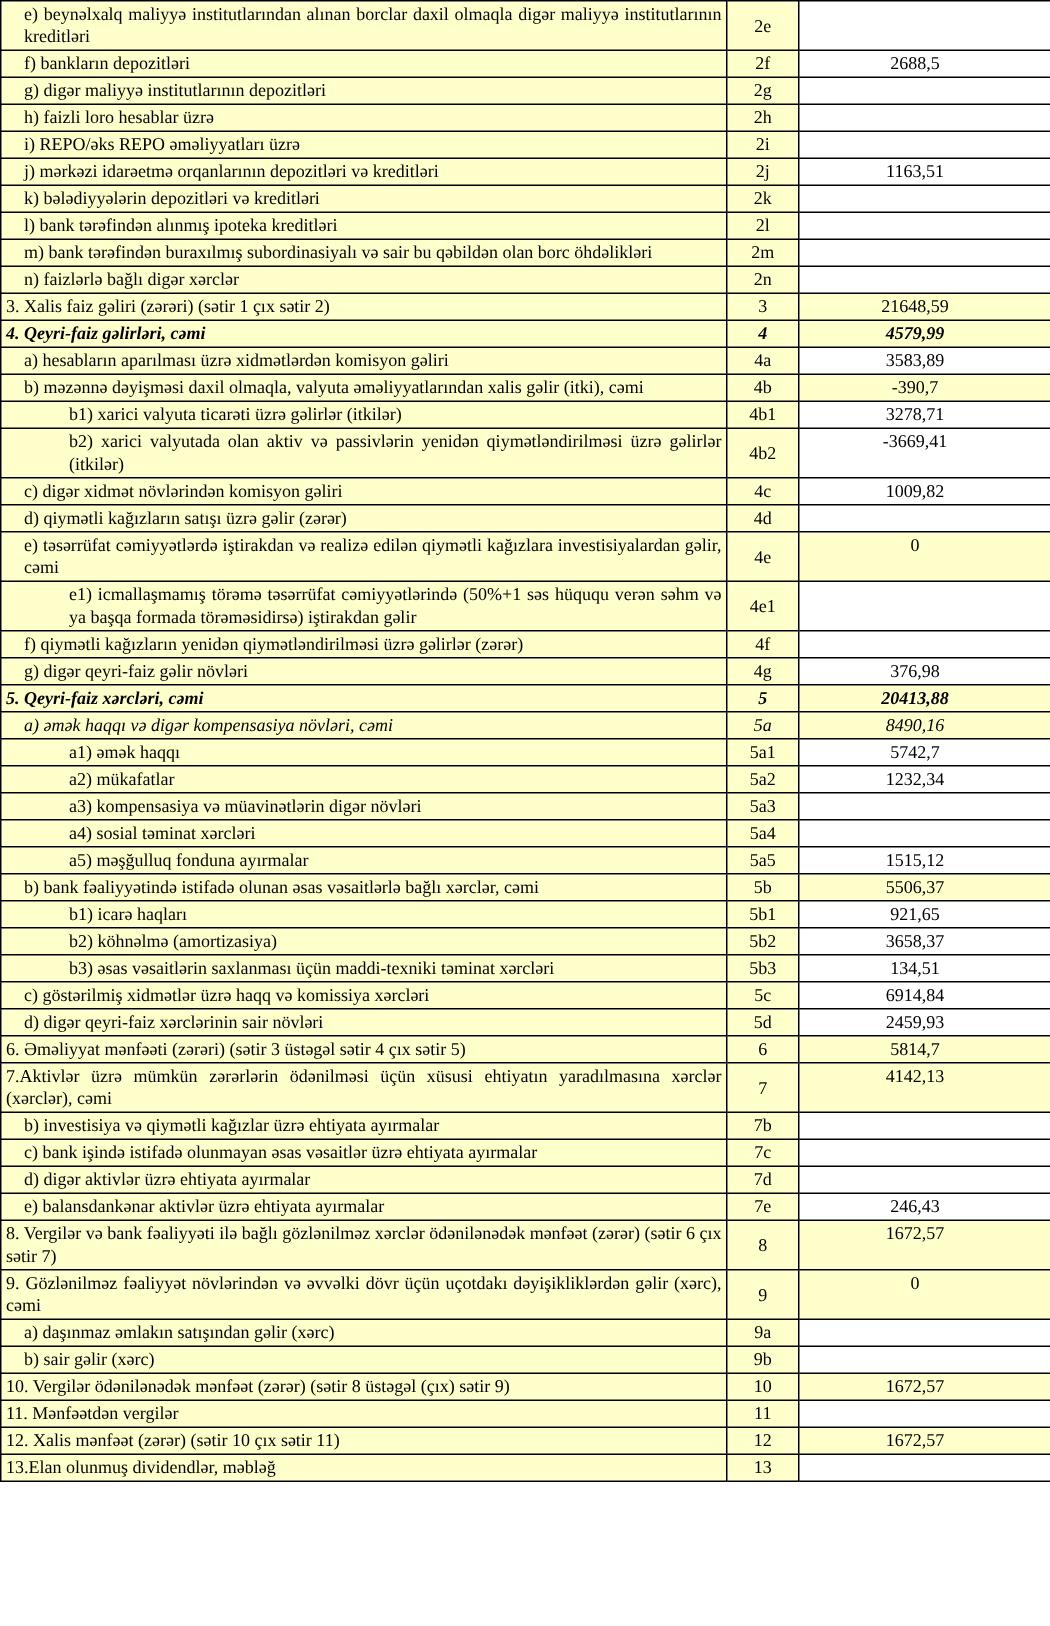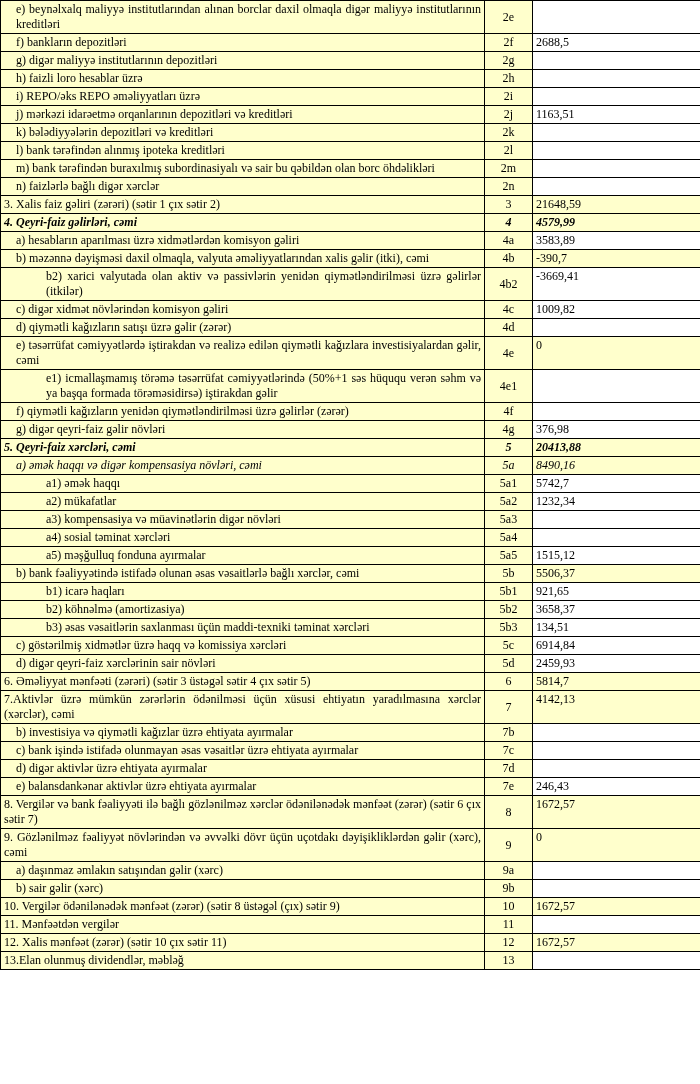--- a/index.html
+++ b/index.html
@@ -10,21 +10,21 @@
     background: #ffffcc;
     font-size: 12px;
     line-height: 15px;
     padding: 1px 3px;
     vertical-align: middle;
     word-wrap: break-word;
     overflow: hidden;
   }
   td.label { text-align: justify; }
   td.code  { text-align: center; }
-  td.value { text-align: left; vertical-align: top; padding-right: 16px; }
+  td.value { text-align: center; vertical-align: top; padding-right: 16px; }
   td.value.input { background: #ffffff; }
   td.label.indent-1 { padding-left: 15px; margin-top: 48px; }
   td.label.indent-2 { padding-left: 45px; }
   tr.style-bold td { font-weight: normal; }
   tr.style-bold-italic td { font-weight: bold; font-style: italic; }
   tr.style-italic td { font-style: italic; }
 </style>
 </head>
 <body>
 
@@ -99,20 +99,25 @@
         <td class="label indent-1">a) hesabların aparılması üzrə xidmətlərdən komisyon gəliri</td>
         <td class="code">4a</td>
         <td class="value input">3583,89</td>
       </tr>
       <tr>
         <td class="label indent-1">b) məzənnə dəyişməsi daxil olmaqla, valyuta əməliyyatlarından xalis gəlir (itki), cəmi</td>
         <td class="code">4b</td>
         <td class="value computed">-390,7</td>
       </tr>
       <tr>
+        <td class="label indent-2">b1) xarici valyuta ticarəti üzrə gəlirlər (itkilər)</td>
+        <td class="code">4b1</td>
+        <td class="value input">3278,71</td>
+      </tr>
+      <tr>
         <td class="label indent-2">b2) xarici valyutada olan aktiv və passivlərin yenidən qiymətləndirilməsi üzrə gəlirlər (itkilər)</td>
         <td class="code">4b2</td>
         <td class="value input">-3669,41</td>
       </tr>
       <tr>
         <td class="label indent-1">c) digər xidmət növlərindən komisyon gəliri</td>
         <td class="code">4c</td>
         <td class="value input">1009,82</td>
       </tr>
       <tr>

